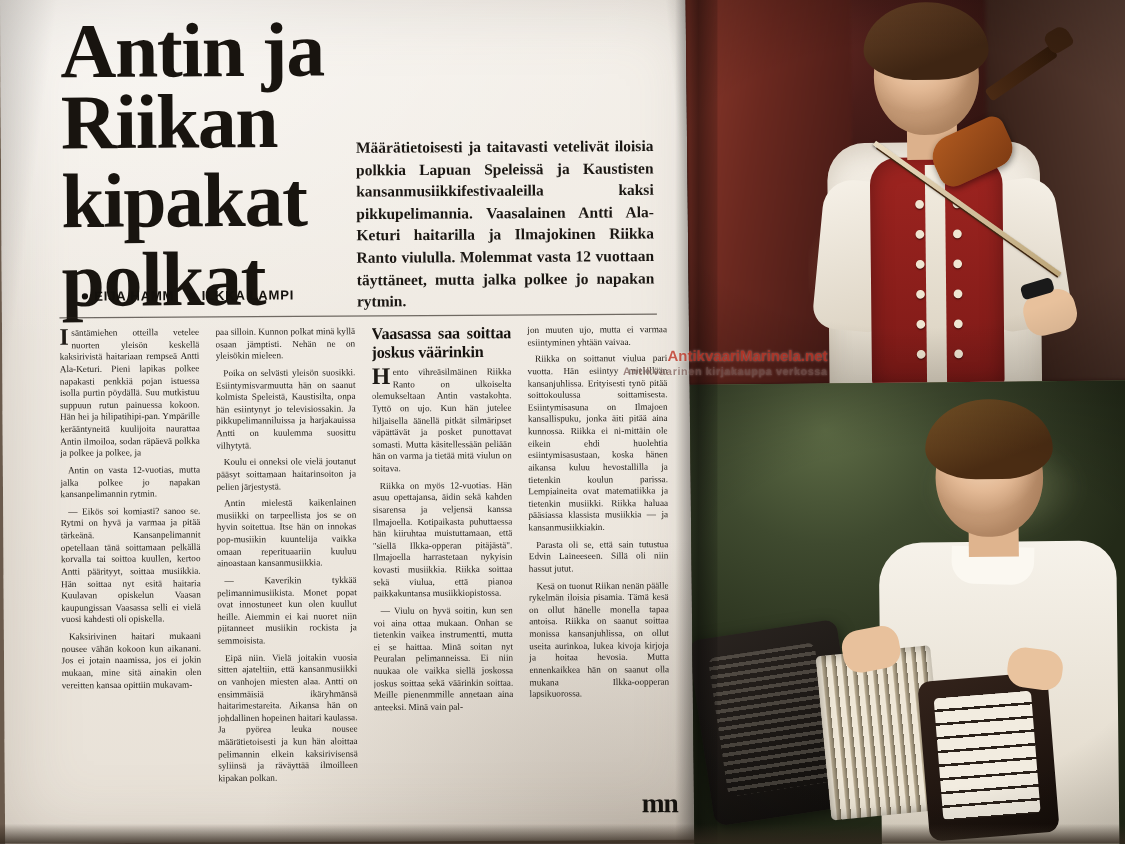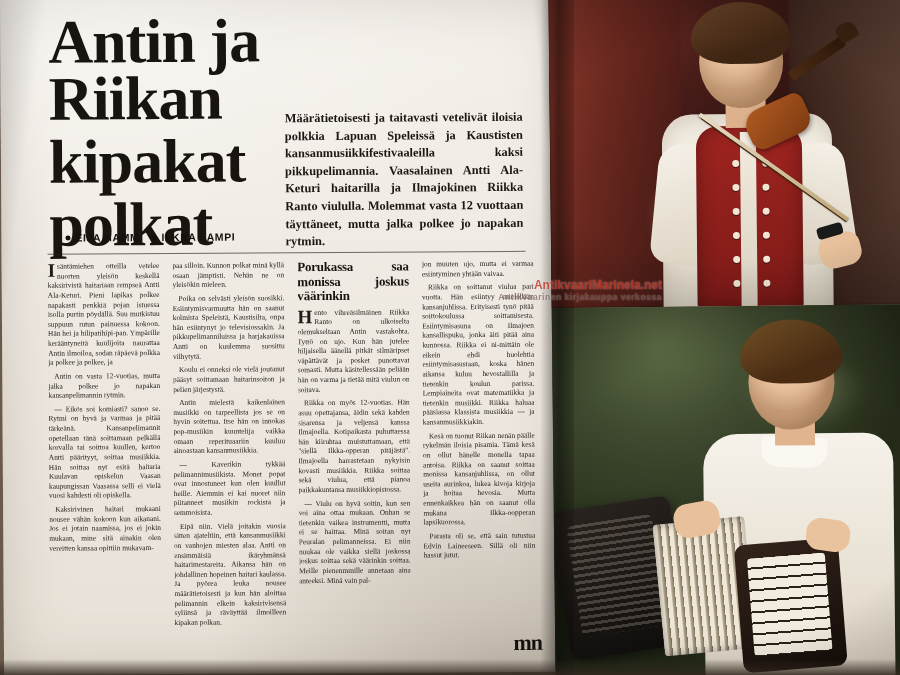--- a/index.html
+++ b/index.html
@@ -468,31 +468,31 @@
         <p class="nind">paa silloin. Kunnon polkat minä kyllä osaan jämptisti. Nehän ne on yleisökin mieleen.</p>
         <p class="ind">Poika on selvästi yleisön suosikki. Esiintymisvarmuutta hän on saanut kolmista Speleistä, Kaustisilta, onpa hän esiintynyt jo televisiossakin. Ja pikkupelimanniluissa ja harjakauissa Antti on kuulemma suosittu vilhytytä.</p>
         <p class="ind">Koulu ei onneksi ole vielä joutanut pääsyt soittamaan haitarinsoiton ja pelien järjestystä.</p>
         <p class="ind">Antin mielestä kaikenlainen musiikki on tarpeellista jos se on hyvin soitettua. Itse hän on innokas pop-musiikin kuuntelija vaikka omaan reperituaariin kuuluu ainoastaan kansanmusiikkia.</p>
         <p class="ind">— Kaverikin tykkää pelimannimusiikista. Monet popat ovat innostuneet kun olen kuullut heille. Aiemmin ei kai nuoret niin piitanneet musiikin rockista ja semmoisista.</p>
         <p class="ind">Eipä niin. Vielä joitakin vuosia sitten ajateltiin, että kansanmusiikki on vanhojen miesten alaa. Antti on ensimmäisiä ikäryhmänsä haitarimestareita. Aikansa hän on johdallinen hopeinen haitari kaulassa. Ja pyörea leuka nousee määrätietoisesti ja kun hän aloittaa pelimannin elkein kaksirivisensä syliinsä ja räväyttää ilmoilleen kipakan polkan.</p>
         <p class="ind"></p>
       </div>
 
       <div class="col">
-        <p class="pullhead">Porukassa saa monissa joskus väärinkin</p>
+        <p class="pullhead">Vaasassa saa soittaa joskus väärinkin</p>
         <p class="nind dropcap">Hento vihreäsilmäinen Riikka Ranto on ulkoiselta olemukseltaan Antin vastakohta. Tyttö on ujo. Kun hän jutelee hiljaisella äänellä pitkät silmäripset väpättävät ja posket punottavat somasti. Mutta käsitellessään peliään hän on varma ja tietää mitä viulun on soitava.</p>
         <p class="ind">Riikka on myös 12-vuotias. Hän asuu opettajansa, äidin sekä kahden sisarensa ja veljensä kanssa Ilmajoella. Kotipaikasta puhuttaessa hän kiiruhtaa muistuttamaan, että "siellä Ilkka-opperan pitäjästä". Ilmajoella harrastetaan nykyisin kovasti musiikkia. Riikka soittaa sekä viulua, että pianoa paikkakuntansa musiikkiopistossa.</p>
         <p class="ind">— Viulu on hyvä soitin, kun sen voi aina ottaa mukaan. Onhan se tietenkin vaikea instrumentti, mutta ei se haittaa. Minä soitan nyt Peuralan pelimanneissa. Ei niin nuukaa ole vaikka siellä joskossa joskus soittaa sekä väärinkin soittaa. Meille pienenmmille annetaan aina anteeksi. Minä vain pal-</p>
       </div>
 
       <div class="col">
         <p class="nind">jon muuten ujo, mutta ei varmaa esiintyminen yhtään vaivaa.</p>
         <p class="ind">Riikka on soittanut viulua pari vuotta. Hän esiintyy mielellään kansanjuhlissa. Erityisesti tynö pitää soittokoulussa soittamisesta. Esiintymisasuna on Ilmajoen kansallispuku, jonka äiti pitää aina kunnossa. Riikka ei ni-mittäin ole eikein ehdi huolehtia esiintymisasustaan, koska hänen aikansa kuluu hevostallilla ja tietenkin koulun parissa. Lempiaineita ovat matematiikka ja tietenkin musiikki. Riikka haluaa pääsiassa klassista musiikkia — ja kansanmusiikkiakin.</p>
+        <p class="ind">Parasta oli se, että sain tutustua Edvin Laineeseen. Sillä oli niin hassut jutut.</p>
         <p class="ind">Kesä on tuonut Riikan nenän päälle rykelmän iloisia pisamia. Tämä kesä on ollut hänelle monella tapaa antoisa. Riikka on saanut soittaa monissa kansanjuhlissa, on ollut useita aurinkoa, lukea kivoja kirjoja ja hoitaa hevosia. Mutta ennenkaikkea hän on saanut olla mukana Ilkka-oopperan lapsikuorossa.</p>
-        <p class="ind">Parasta oli se, että sain tutustua Edvin Laineeseen. Sillä oli niin hassut jutut.</p>
       </div>
 
     </div>
 
     <div class="mn-logo">mn</div>
   </div>
 
   <div class="page-right">
 
     <div class="photo photo-top">

